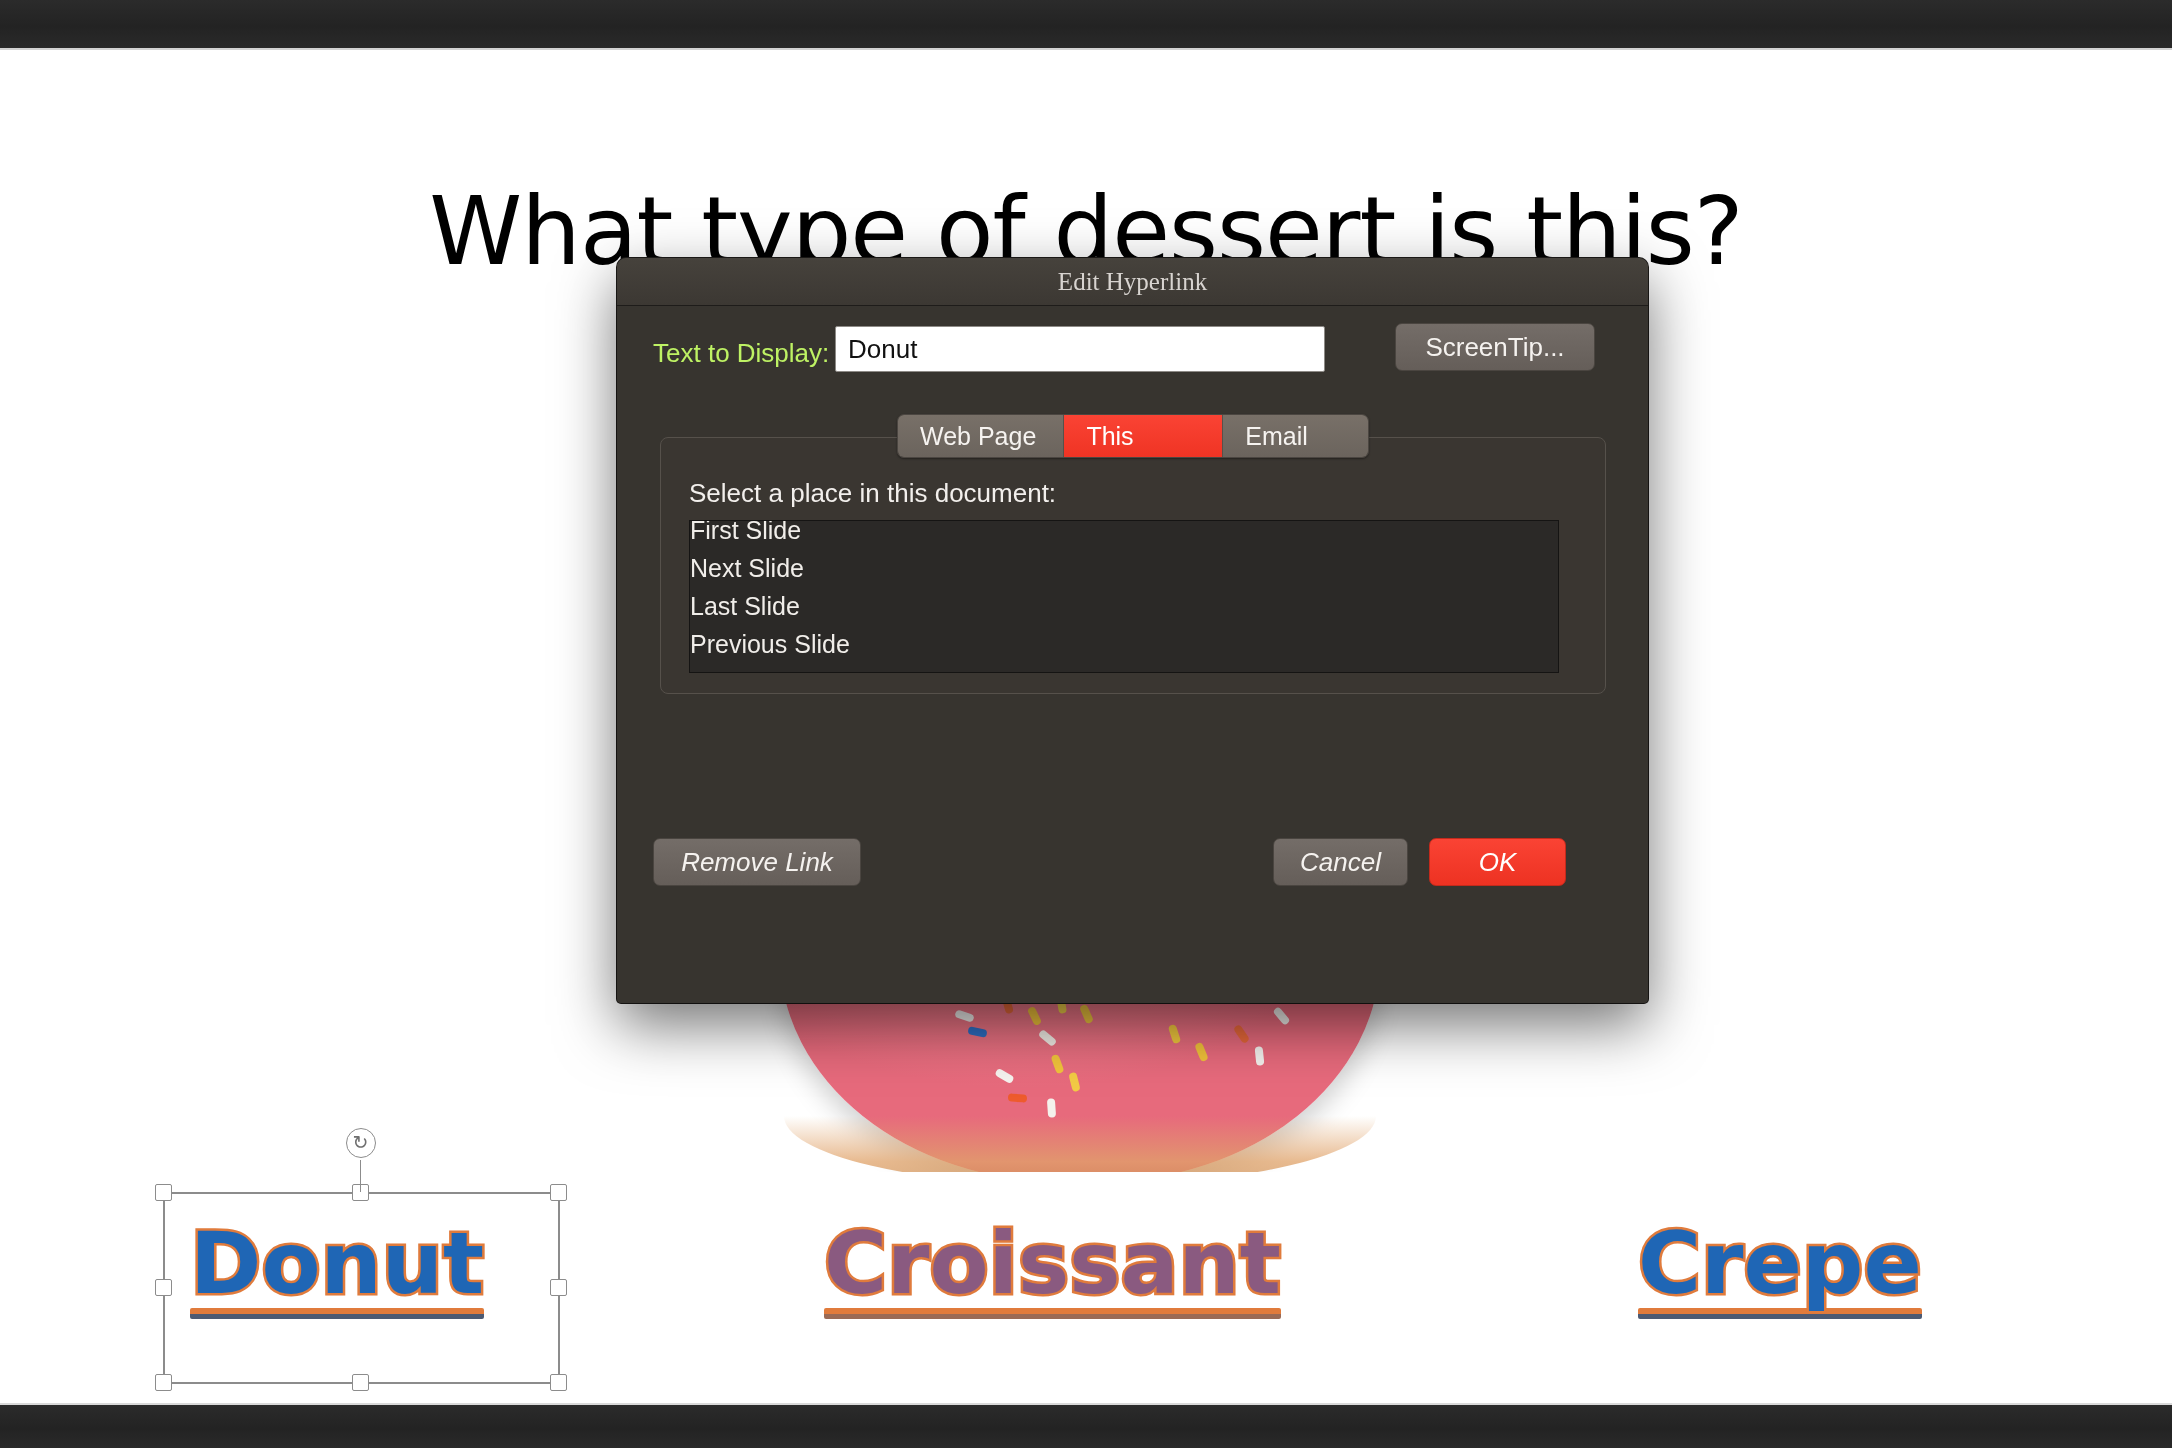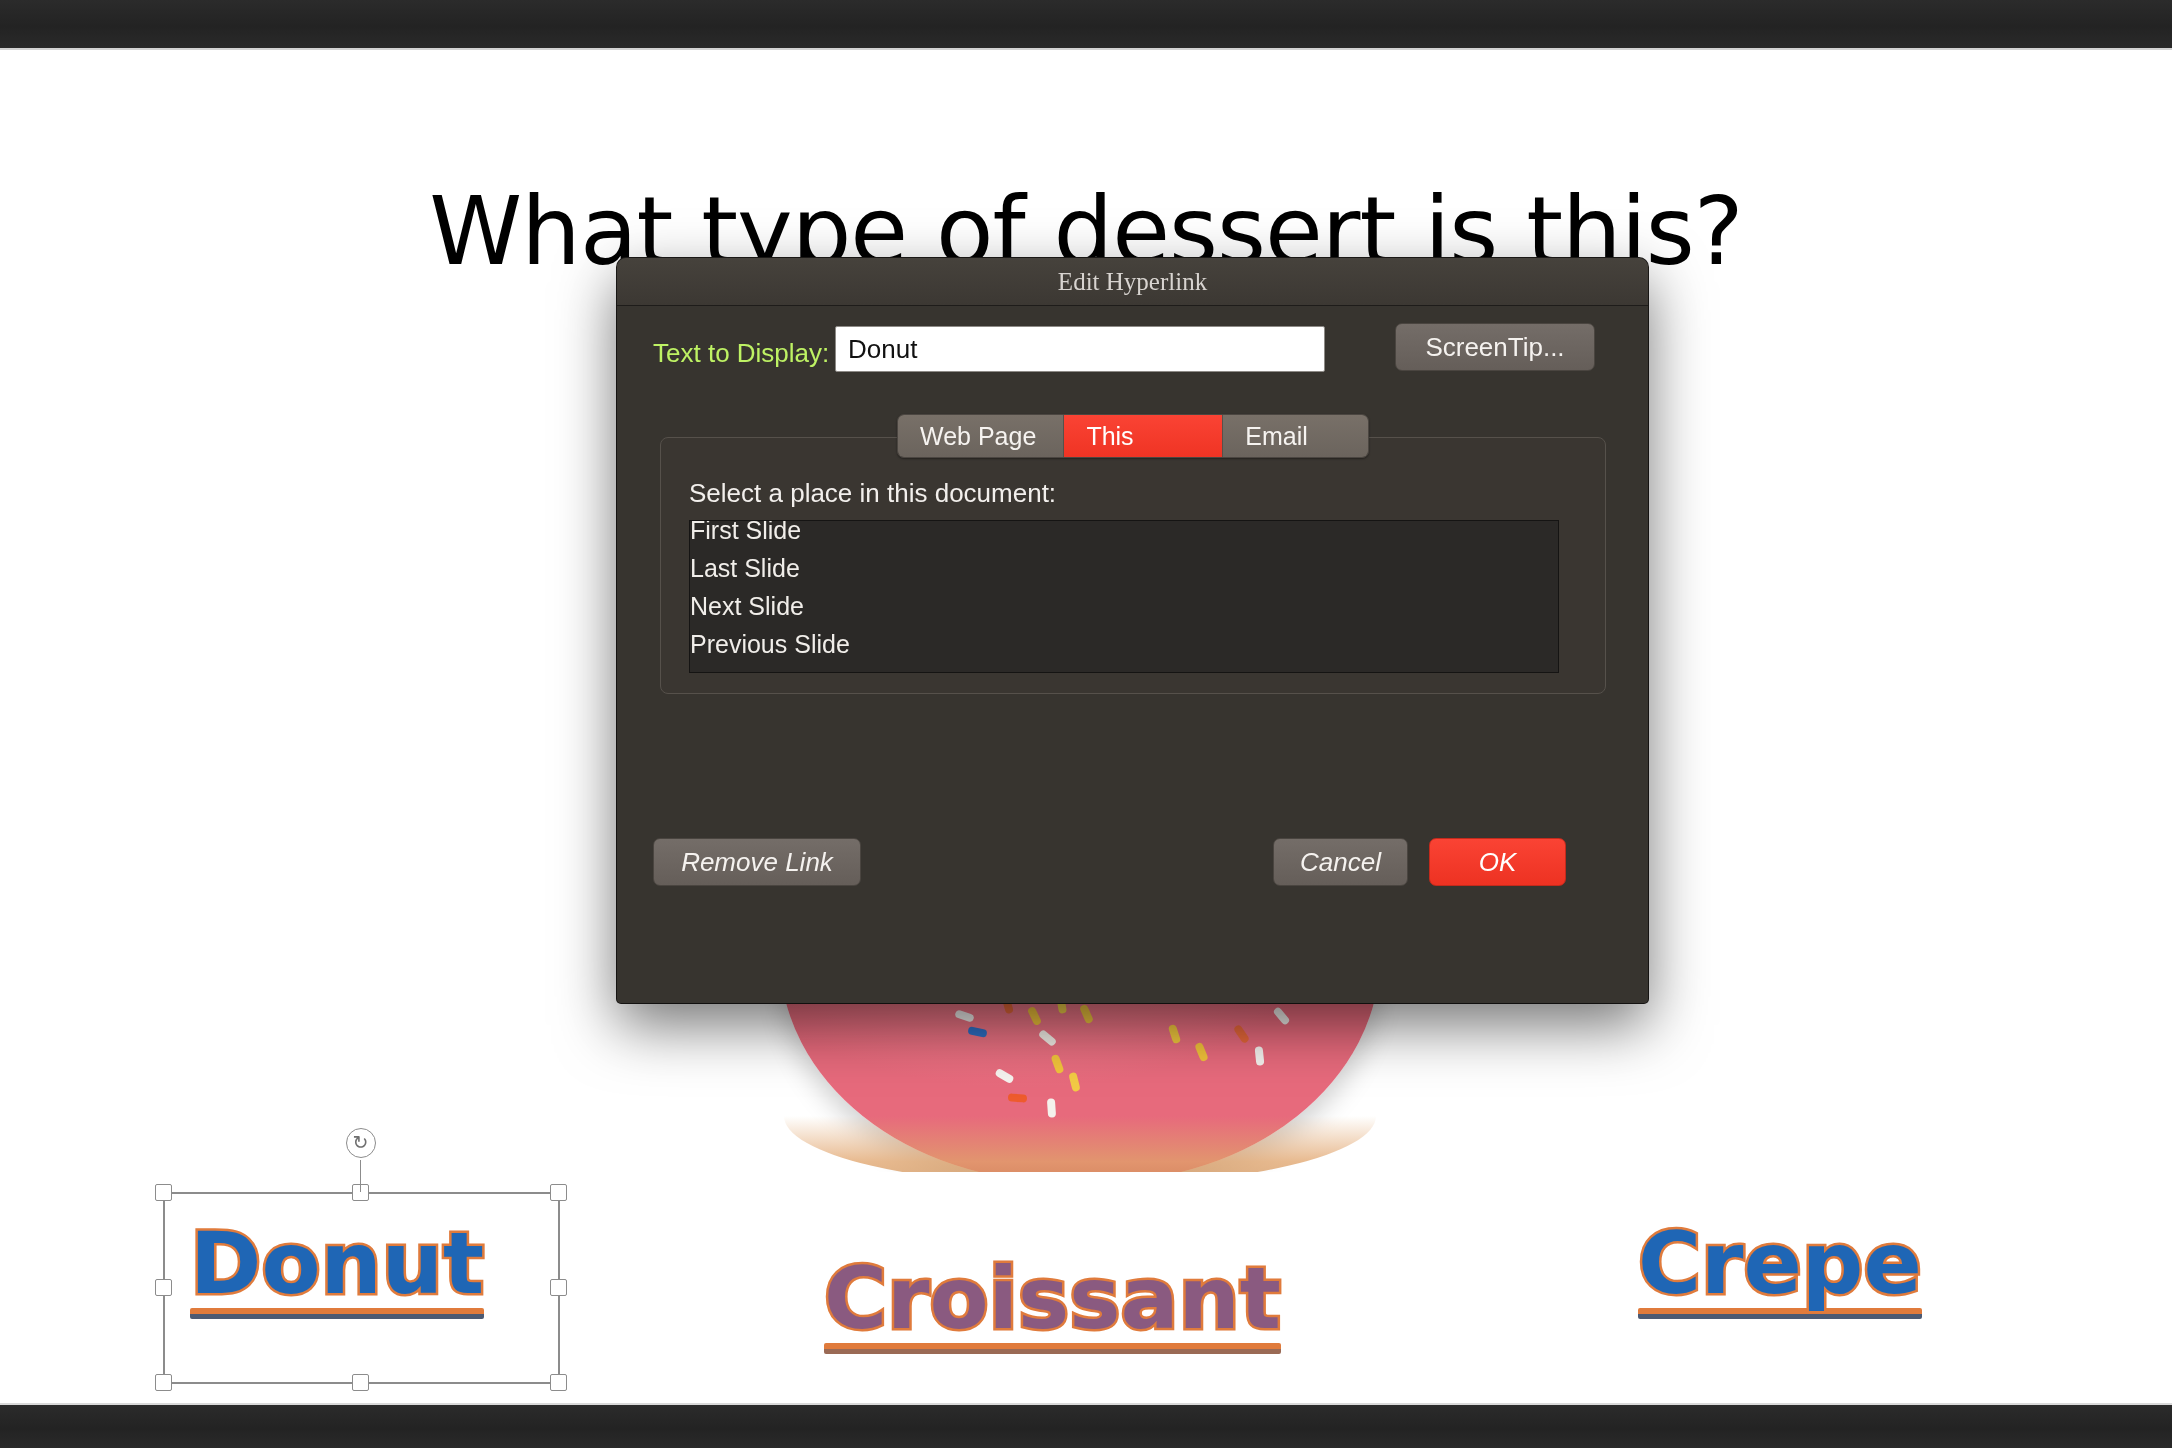--- a/index.html
+++ b/index.html
@@ -109,21 +109,21 @@
 
   .answer .rule {
     height: 11px;
     margin-top: 2px;
     border-radius: 2px;
   }
   .rule-link  { background: #e07b3c; border-bottom: 5px solid #4c5a73; }
   .rule-visit { background: #e07b3c; border-bottom: 5px solid #9a6a55; }
 
   #ans-donut     { left: 190px;  top: 1168px; }
-  #ans-croissant { left: 824px;  top: 1168px; margin-top: 35px; }
+  #ans-croissant { left: 824px;  top: 1168px; }
   #ans-crepe     { left: 1638px; top: 1168px; }
 
   
   .sel-frame {
     position: absolute;
     left: 163px;
     top: 1140px;
     width: 395px;
     height: 190px;
   }
@@ -437,22 +437,22 @@
         <div class="tab">Web Page or File</div>
         <div class="tab active">This Document</div>
         <div class="tab">Email Address</div>
       </div>
 
       <div class="panel-label">Select a place in this document:</div>
 
       <div class="listbox">
         <div class="listbox-scroll">
           <div class="li"><span>First Slide</span></div>
+          <div class="li"><span>Next Slide</span></div>
           <div class="li"><span>Last Slide</span></div>
-          <div class="li"><span>Next Slide</span></div>
           <div class="li"><span>Previous Slide</span></div>
           <div class="li"><span class="tri">▼</span><span>Slide Titles</span></div>
 
         </div>
       </div>
     </div>
 
     <div class="dlg-footer">
       <div class="btn" id="btn-remove-link">Remove Link</div>
       <div class="btn" id="btn-cancel">Cancel</div>

